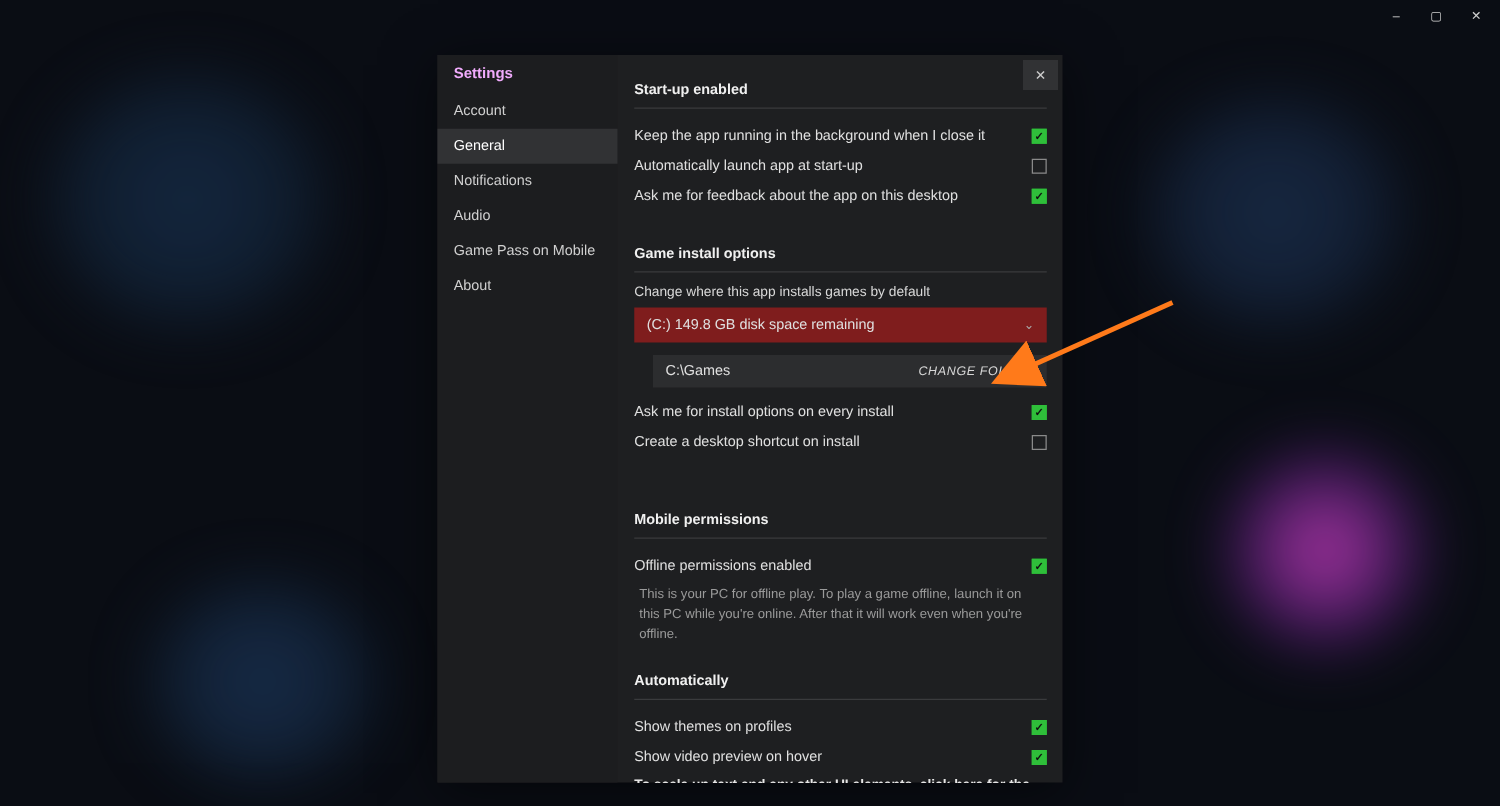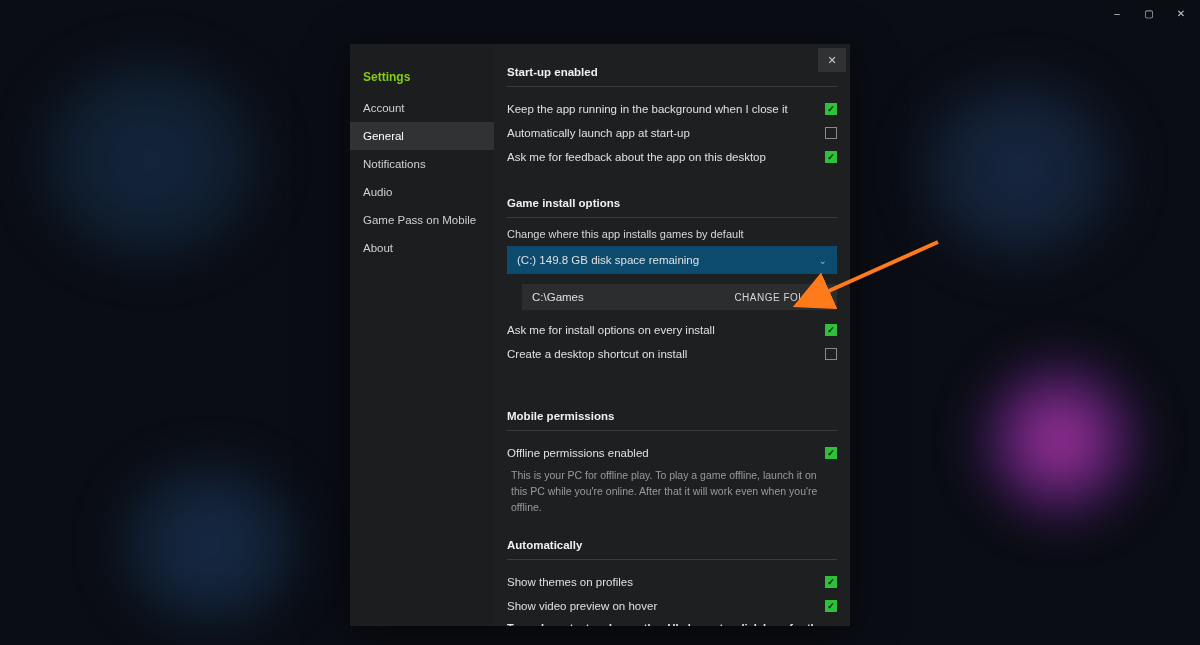--- a/index.html
+++ b/index.html
@@ -43,22 +43,22 @@
     display: flex;
     z-index: 3;
     box-shadow: 0 8px 40px rgba(0,0,0,0.5);
   }
   .sidebar {
     width: 144px;
     background: #1c1d1f;
     display: flex; flex-direction: column;
   }
   .sidebar-title {
-    padding: 26px 13px 10px;
-    font-size: 12px; font-weight: 600; color: #84cc16;
+    padding: 7px 13px 10px;
+    font-size: 12px; font-weight: 600; color: #f0abfc;
   }
   .side-item {
     padding: 8px 13px; font-size: 11.5px; color: #d0d0d0;
     cursor: pointer;
   }
   .side-item.active { background: #313234; color: #fff; }
 
   .main {
     flex: 1;
     padding: 16px 13px 20px 13px;
@@ -93,36 +93,36 @@
     background:#2fbf3a; border-color:#2fbf3a;
   }
   .checkbox.checked::after {
     content:"✓"; color:#111; font-size:9px; font-weight:bold; line-height:1;
   }
 
   .desc {
     font-size: 11px; color:#d8d8d8; margin: 4px 0 6px;
   }
   .dropdown {
-    background:#0c4a6e; padding:8px 10px;
+    background:#7f1d1d; padding:8px 10px;
     display:flex; justify-content:space-between; align-items:center;
     font-size:11.5px; color:#e0e0e0; cursor:pointer;
     margin-bottom:10px;
   }
   .chevron { font-size:10px; color:#aaa; }
 
   .folder-row {
     background:#2c2d2f; padding:7px 10px;
     display:flex; justify-content:space-between; align-items:center;
     font-size:11.5px; color:#e0e0e0;
     margin-bottom:8px;
     margin-left:15px;
   }
   .change-folder {
-    font-size:10px; letter-spacing:0.5px; color:#d7d7d7; cursor:pointer;
+    font-size:10px; letter-spacing:0.5px; color:#d7d7d7; cursor:pointer;font-style:italic;
   }
 
   .helper {
     font-size:10.5px; color:#9a9a9a; line-height:1.5;
     padding: 3px 4px 6px 4px;
   }
 
   .section-gap { height: 22px; }
 
   .arrow-annot {

